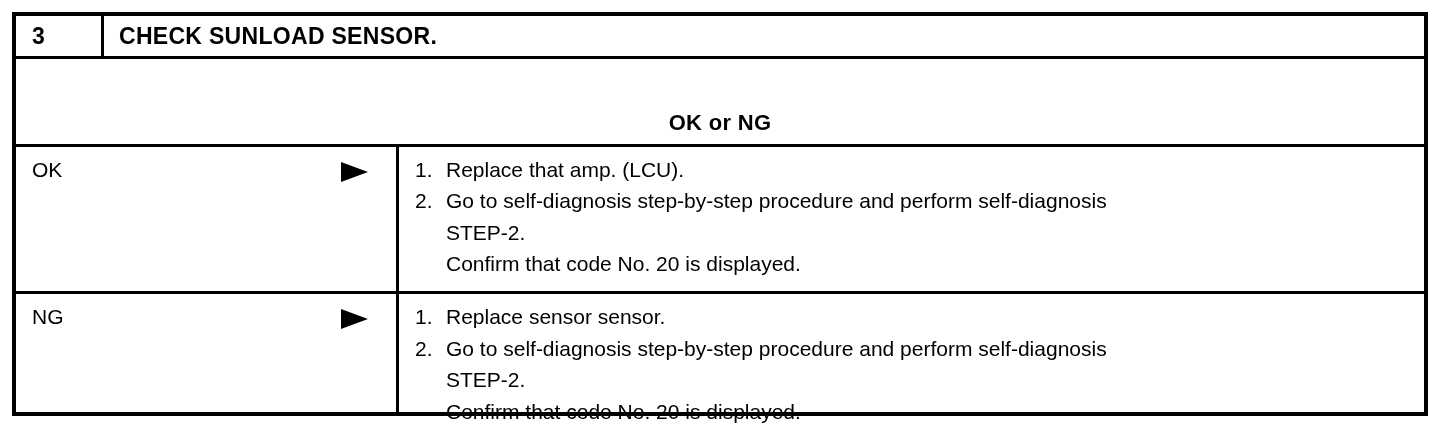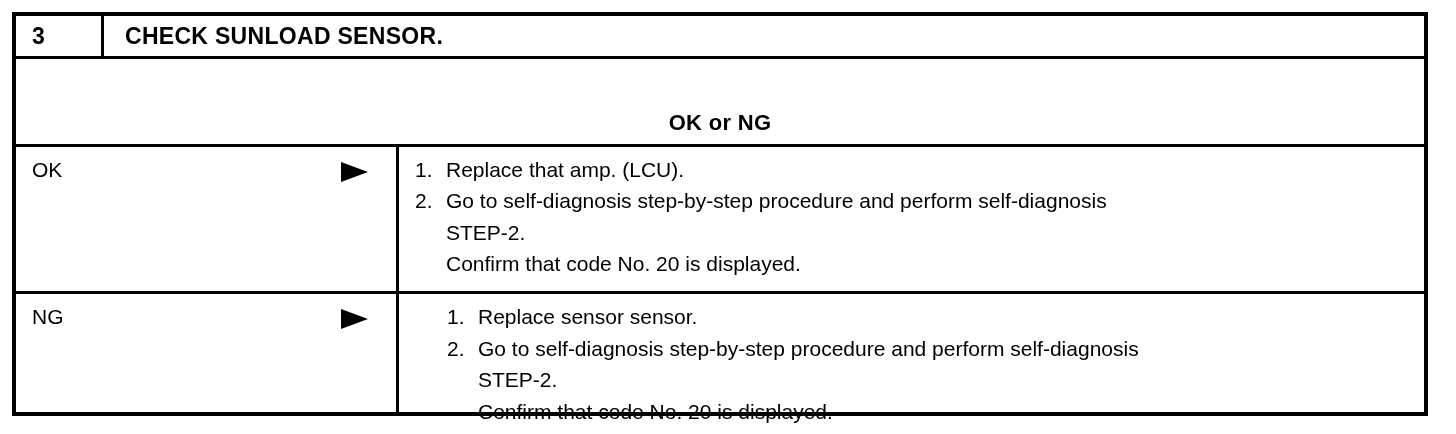--- a/index.html
+++ b/index.html
@@ -40,42 +40,42 @@
     display: flex;
     align-items: center;
     padding-left: 16px;
     font-size: 23px;
     font-weight: bold;
   }
   .title-cell {
     flex: 1;
     display: flex;
     align-items: center;
-    padding-left: 21px;
+    padding-left: 15px;
     font-size: 23px;
     font-weight: bold;
     letter-spacing: 0.3px;
   }
 
   
   .condition-row {
     height: 89px;
     border-bottom: 3px solid #000000;
     display: flex;
     justify-content: center;
     align-items: flex-end;
     padding-bottom: 8px;
     font-size: 22px;
     font-weight: bold;
     letter-spacing: 0.3px;
   }
 
   
   .result-row-ok { height: 150px; border-bottom: 3px solid #000000; }
-  .result-row-ng { height: 118px; gap: 32px; }
+  .result-row-ng { height: 118px; }
   .result-cell {
     width: 383px;
     flex: 0 0 383px;
     box-sizing: border-box;
     border-right: 3px solid #000000;
     position: relative;
     padding: 11px 0 0 16px;
     font-size: 21px;
   }
   .arrow {

